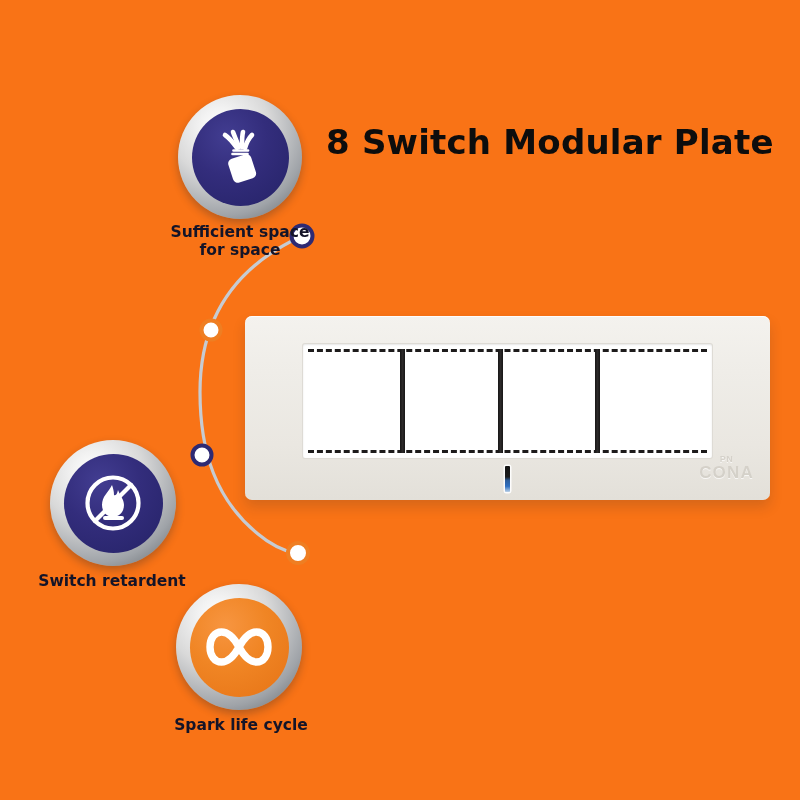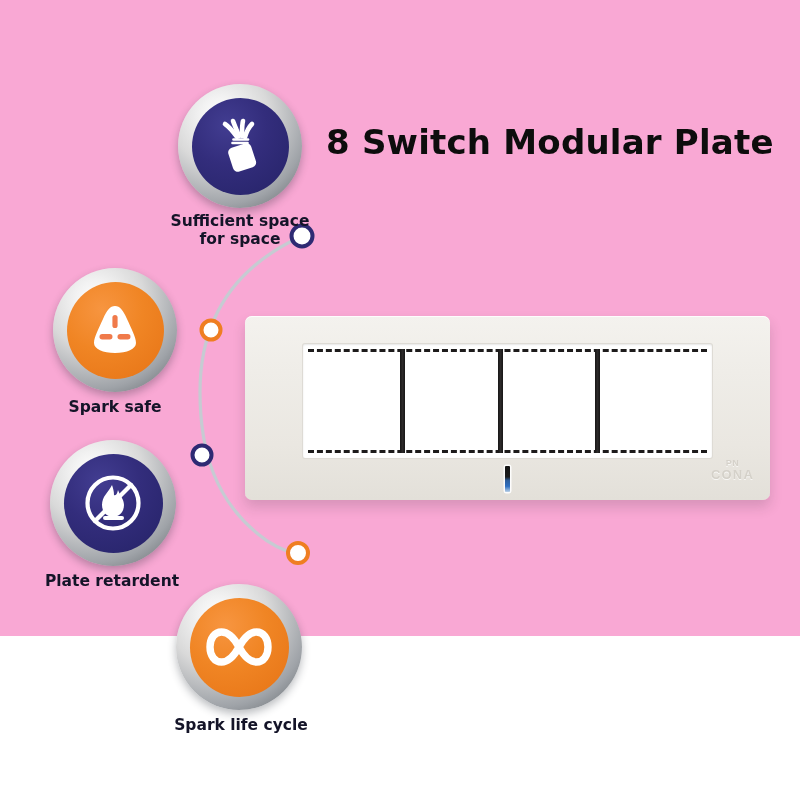--- a/index.html
+++ b/index.html
@@ -9,22 +9,22 @@
   body {
     width: 800px;
     height: 800px;
     background: #ffffff;
     font-family: "DejaVu Sans", "Liberation Sans", sans-serif;
     overflow: hidden;
   }
   #stage {
     position: relative;
     width: 800px;
-    height: 636px;
-    background: #f9a8d4;
+    height: 800px;
+    background: #f97316;
   }
 
   
   .title {
     position: absolute;
     left: 326px;
     top: 122px;
     font-size: 34px;
     font-weight: 700;
     color: #0d0d0d;
@@ -145,38 +145,38 @@
     bottom: 18px;
     text-align: center;
     color: #cfcbc3;
     opacity: 0.75;
     line-height: 1.05;
     font-family: Liberation Sans, sans-serif;
     text-shadow: 0 1px 0 rgba(255,255,255,0.95);
     margin-top: 39px;
   }
   .brand-emboss .b1 { font-size: 9px; font-weight: 700; letter-spacing: 0.5px; display: block; }
-  .brand-emboss .b2 { font-size: 13px; font-weight: 700; letter-spacing: 1.2px; display: block; }
+  .brand-emboss .b2 { font-size: 17px; font-weight: 700; letter-spacing: 1.2px; display: block; }
 </style>
 </head>
 <body>
 
 <div id="stage">
 
   <svg id="connector" viewBox="0 0 800 800">
     <path d="M 300 237 C 225 272, 200 330, 200 392 C 200 452, 216 500, 258 534 C 272 546, 285 551, 297 554" fill="none" stroke="#c6cbd2" stroke-width="3.2" stroke-linecap="round"></path>
     <circle cx="302" cy="236" r="10.5" fill="#ffffff" stroke="#2e2a73" stroke-width="4"></circle>
     <circle cx="211" cy="330" r="9.5" fill="#ffffff" stroke="#ef7e22" stroke-width="4"></circle>
     <circle cx="202" cy="455" r="9.5" fill="#ffffff" stroke="#2e2a73" stroke-width="4"></circle>
     <circle cx="298" cy="553" r="10" fill="#ffffff" stroke="#ef7e22" stroke-width="4"></circle>
   </svg>
 
   <div class="title">8 Switch Modular Plate</div>
 
-  <div class="badge" style="left:178px; top:84px;text-decoration:underline;">
+  <div class="badge" style="left:178px; top:95px;text-decoration:underline;">
     <div class="badge-disc" style="width:124px; height:124px;">
       <div class="badge-inner navy" style="width:97px; height:97px;">
         <svg width="64" height="64" viewBox="0 0 64 64">
           <g fill="none" stroke="#ffffff" stroke-width="4.6" stroke-linecap="round">
             <path d="M29 23 C 24 16, 20 12, 17 10"></path>
             <path d="M31 22 C 28 14, 26 10, 25 7"></path>
             <path d="M34 22 C 34 14, 34 10, 35 7"></path>
             <path d="M37 23 C 39 16, 42 12, 44 10"></path>
           </g>
           <g fill="none" stroke="#ffffff" stroke-width="2.6" stroke-linecap="round">
@@ -186,49 +186,34 @@
           <rect x="22" y="31" width="24" height="25" rx="5" transform="rotate(-18 34 43)" fill="#ffffff"></rect>
         </svg>
       </div>
     </div>
     <div class="badge-label" style="left:-68px; top:128px;">
       <span>Sufficient space</span><br>
       <span>for space</span>
     </div>
   </div>
 
-  <div class="badge" style="left:53px; top:268px;">
-    <div class="badge-disc" style="width:124px; height:124px;">
-      <div class="badge-inner orange" style="width:97px; height:97px;">
-        <svg width="66" height="66" viewBox="0 0 66 66">
-          <path d="M33 9 C 38 9, 41 13, 45 22 C 49 31, 54 40, 54 46 C 54 52, 45 56, 33 56 C 21 56, 12 52, 12 46 C 12 40, 17 31, 21 22 C 25 13, 28 9, 33 9 Z" fill="#ffffff"></path>
-          <rect x="30.4" y="18" width="5.2" height="13" rx="2.6" fill="#f07a4a"></rect>
-          <rect x="17.5" y="37" width="13" height="5.4" rx="2.7" fill="#f07a4a"></rect>
-          <rect x="35.5" y="37" width="13" height="5.4" rx="2.7" fill="#f07a4a"></rect>
-        </svg>
-      </div>
-    </div>
-    <div class="badge-label" style="left:-68px; top:130px;">
-      <span>Spark safe</span>
-    </div>
-  </div>
 
   <div class="badge" style="left:50px; top:440px;">
     <div class="badge-disc" style="width:126px; height:126px;">
       <div class="badge-inner navy" style="width:99px; height:99px;">
         <svg width="70" height="70" viewBox="0 0 70 70">
           <circle cx="35" cy="35" r="25.5" fill="none" stroke="#ffffff" stroke-width="4.2"></circle>
           <path d="M34 17 C 30 25, 24 28, 24 37 C 24 44, 29 49, 35 49 C 41 49, 46 44, 46 37 C 46 31, 42 28, 40 22 C 39 27, 37 28, 36 27 C 36 23, 35 20, 34 17 Z" fill="#ffffff"></path>
           <rect x="25" y="48" width="21" height="4" rx="2" fill="#ffffff"></rect>
           <line x1="17" y1="53" x2="53" y2="17" stroke="#ffffff" stroke-width="4.2" stroke-linecap="round"></line>
         </svg>
       </div>
     </div>
     <div class="badge-label" style="left:-68px; top:132px;">
-      <span>Plate retardent</span>
+      <span>Switch retardent</span>
     </div>
   </div>
 
   <div class="badge" style="left:176px; top:584px;">
     <div class="badge-disc" style="width:126px; height:126px;">
       <div class="badge-inner orange" style="width:99px; height:99px;">
         <svg width="74" height="74" viewBox="0 0 74 74">
           <path d="M37 37 C 31 26, 25 22, 19.5 22 C 12.5 22, 8 28.5, 8 37 C 8 45.5, 12.5 52, 19.5 52 C 25 52, 31 48, 37 37 C 43 26, 49 22, 54.5 22 C 61.5 22, 66 28.5, 66 37 C 66 45.5, 61.5 52, 54.5 52 C 49 52, 43 48, 37 37 Z" fill="none" stroke="#ffffff" stroke-width="7.4" stroke-linecap="round" stroke-linejoin="round"></path>
         </svg>
       </div>

